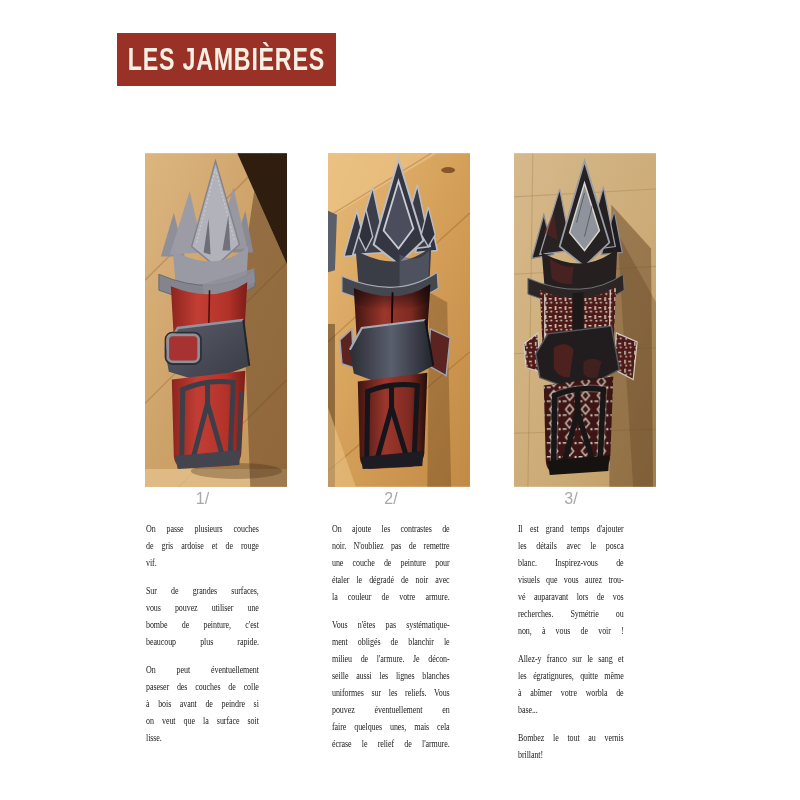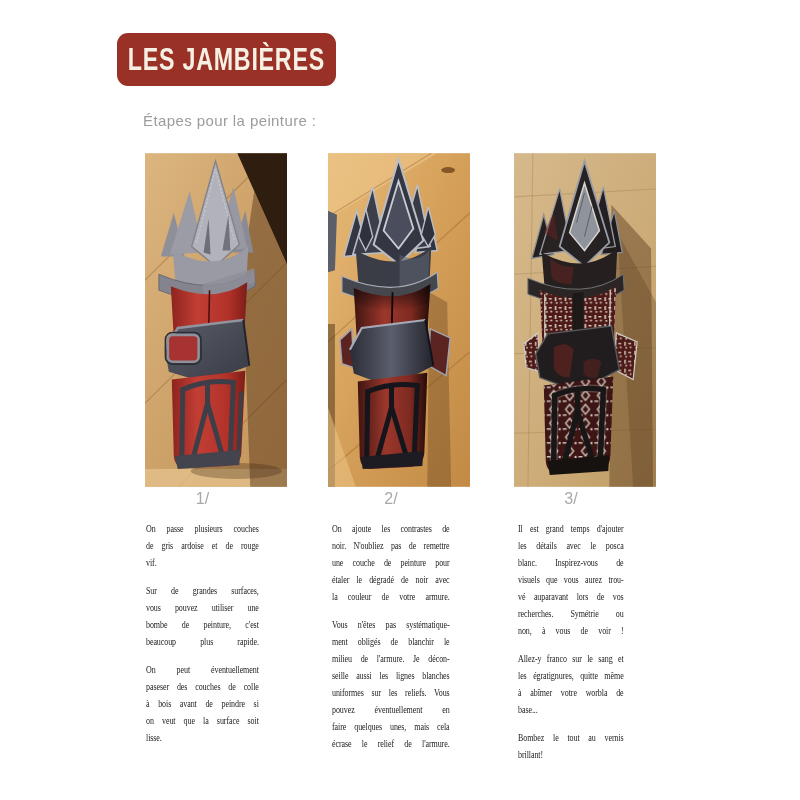--- a/index.html
+++ b/index.html
@@ -2,21 +2,21 @@
 <html><head>
 <meta charset="utf-8">
 <style>
   html,body{margin:0;padding:0;}
   body{width:800px;height:800px;background:#ffffff;position:relative;overflow:hidden;
        font-family:"Liberation Serif", serif;color:#222;}
   .page{position:absolute;inset:0;}
 
   
   .banner{position:absolute;left:117px;top:33px;width:219px;height:53px;
-          background:#993126;display:flex;align-items:center;justify-content:center;border-radius:11px;}
+          background:#993126;display:flex;align-items:center;justify-content:center;}
   .banner-text{color:#f6efe3;font-family:"Liberation Sans",sans-serif;font-weight:bold;
                font-size:31px;letter-spacing:1px;transform:scaleX(.75);white-space:nowrap;}
 
   .subtitle{position:absolute;left:143px;top:112px;color:#9c9c9c;
             font-family:"Liberation Sans",sans-serif;font-size:15px;letter-spacing:.4px;}
 
   
   .fig{position:absolute;top:152px;width:142px;height:336px;margin:0;padding:0;}
   .fig svg{display:block;width:142px;height:336px;}
   .fig1{left:145px;} .fig2{left:328px;} .fig3{left:514px;}
@@ -42,21 +42,20 @@
 </style>
 </head>
 <body>
 
 <div class="page">
 
   <div class="banner">
     <span class="banner-text">LES JAMBIÈRES</span>
   </div>
 
-  <div class="subtitle">Étapes pour la peinture :</div>
 
   <figure class="fig fig1" aria-label="Jambière peinte en gris ardoise et rouge vif posée sur un plancher en bois">
     <svg viewBox="0 0 143 336" aria-hidden="true">
       <defs>
         <linearGradient id="w1" x1="0" y1="0" x2="1" y2="1">
           <stop offset="0" stop-color="#dcb57f"></stop>
             <stop offset=".5" stop-color="#cda269"></stop>
             <stop offset="1" stop-color="#c3945a"></stop>
         </linearGradient>
         <linearGradient id="red1" x1="0" y1="0" x2="1" y2="0">

